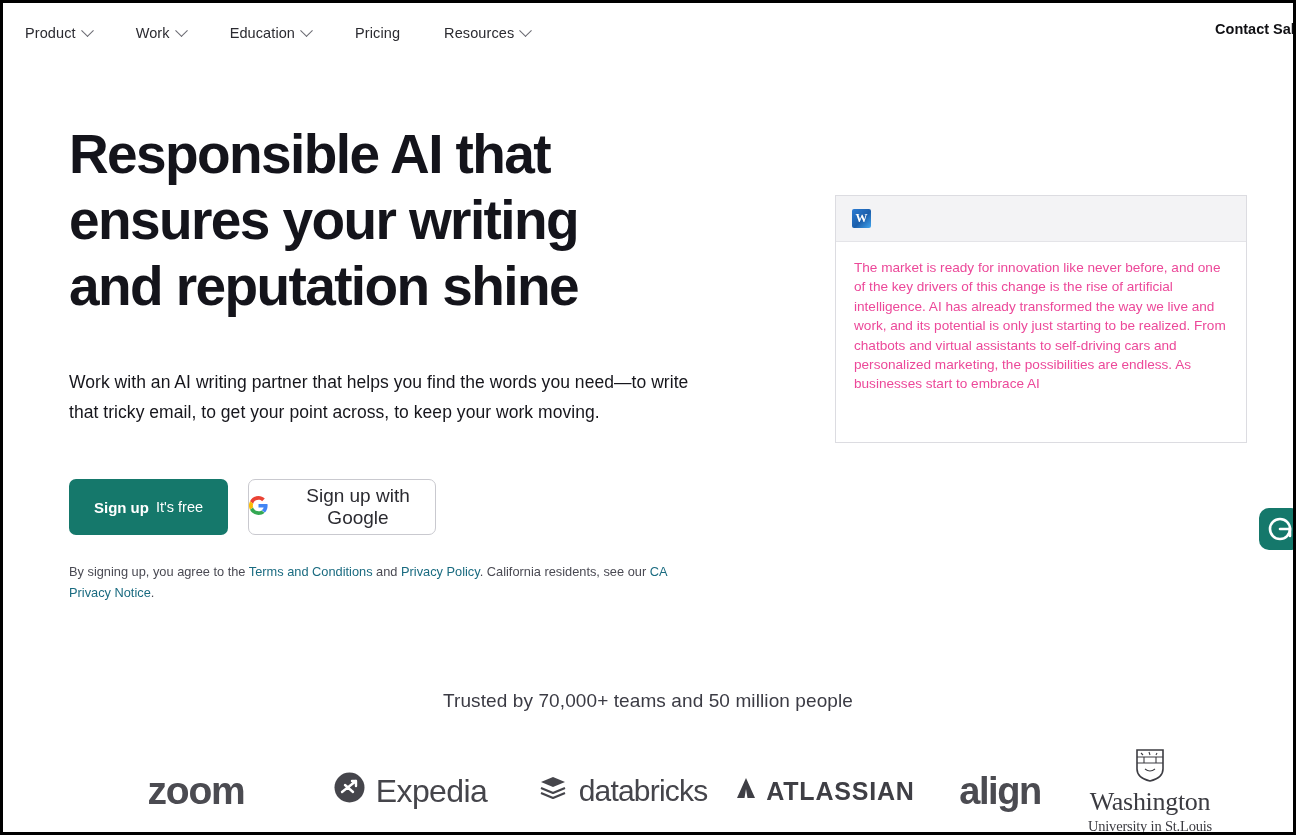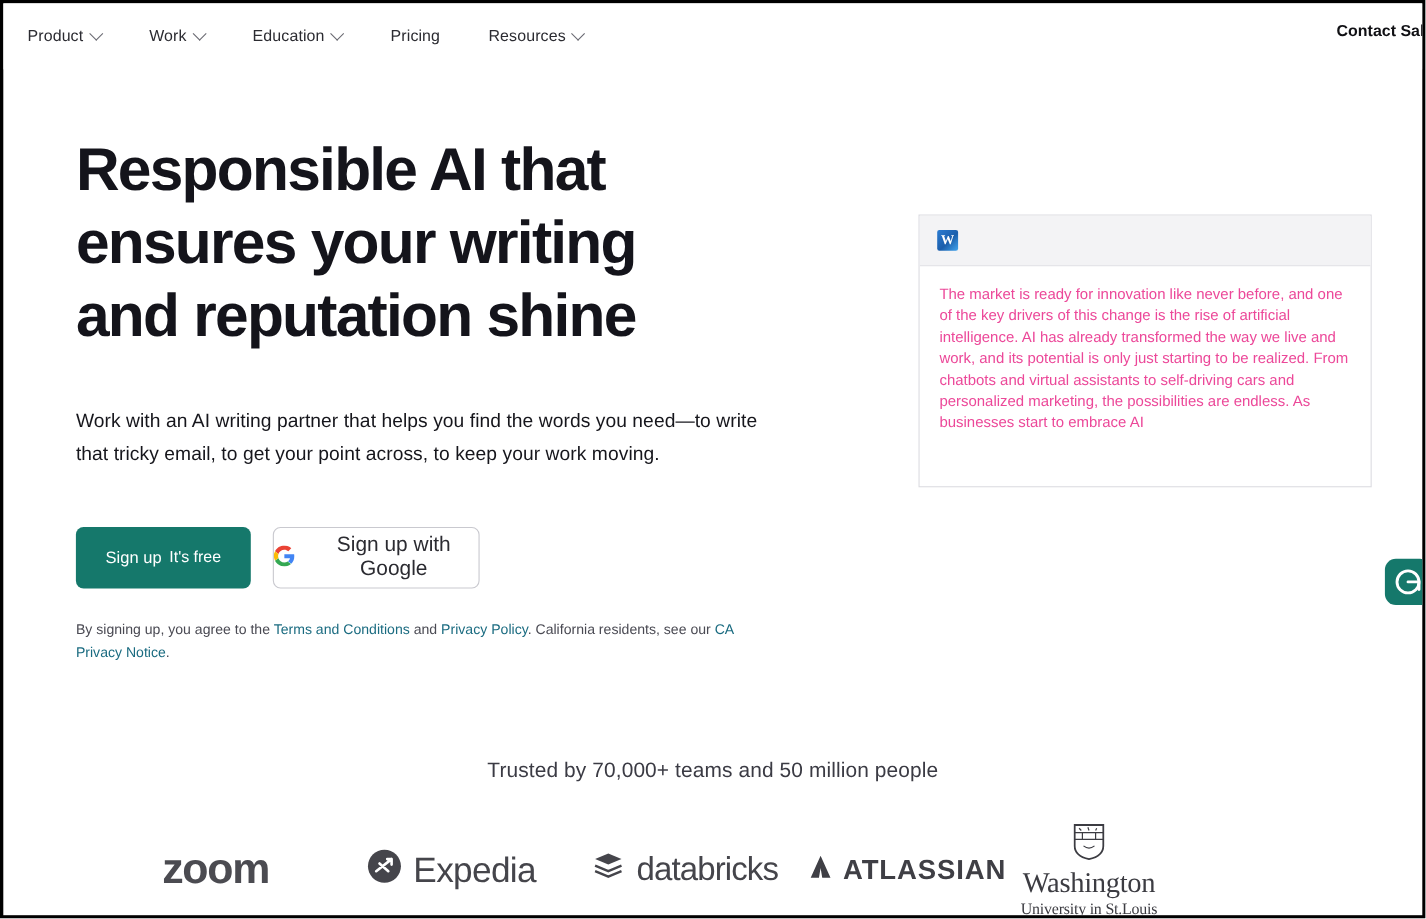--- a/index.html
+++ b/index.html
@@ -104,21 +104,21 @@
     border: none;
     border-radius: 7px;
     color: #ffffff;
     display: flex;
     align-items: center;
     justify-content: center;
     gap: 7px;
     cursor: pointer;
     font-family: "Liberation Sans", sans-serif;
   }
-  #signup-btn .s-strong { font-size: 15px; font-weight: 400; }
+  #signup-btn .s-strong { font-size: 15px; font-weight: 700; }
   #signup-btn .s-free   { font-size: 14.5px; font-weight: 400; }
 
   #google-btn {
     width: 188px;
     height: 56px;
     background: #ffffff;
     border: 1px solid #c9c9cf;
     border-radius: 7px;
     display: flex;
     align-items: center;
@@ -400,20 +400,21 @@
 
     <div class="logo-cell" id="logo-atlassian">
       <span>
         <svg width="22" height="24" viewBox="0 0 22 24">
           <path d="M11 2 L20 22 L12.5 22 L11 13 L9.5 22 L2 22 Z" fill="#3f3f45"></path>
         </svg>
       </span>
       <span>ATLASSIAN</span>
     </div>
 
+    <div class="logo-cell" id="logo-align">align</div>
 
     <div class="logo-cell" id="logo-washu">
       <span>
         <svg width="34" height="36" viewBox="0 0 34 36">
           <path d="M4 3 H30 V22 Q30 31 17 34 Q4 31 4 22 Z" fill="none" stroke="#3c3c42" stroke-width="1.6"></path>
           <path d="M4 10 H30 M4 16 H30 M11 10 V16 M23 10 V16" stroke="#3c3c42" stroke-width="1.1" fill="none"></path>
           <path d="M8 6 L10 8 M16 5 L17 8 M24 6 L23 8" stroke="#3c3c42" stroke-width="1.1" fill="none"></path>
           <path d="M12 22 Q17 26 22 22" stroke="#3c3c42" stroke-width="1.1" fill="none"></path>
         </svg>
       </span>

